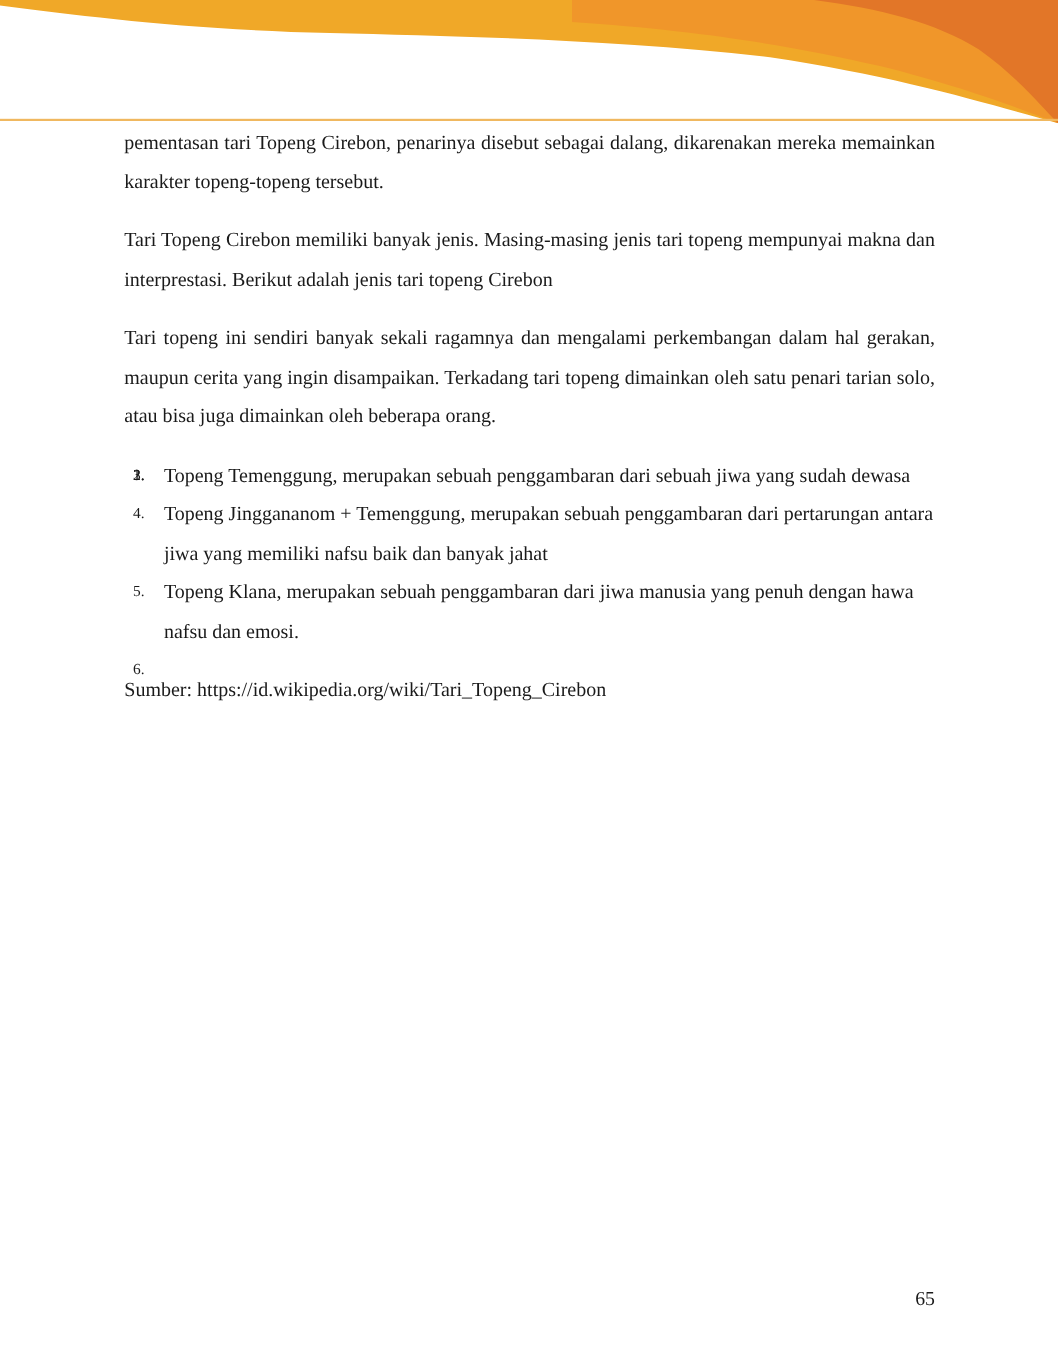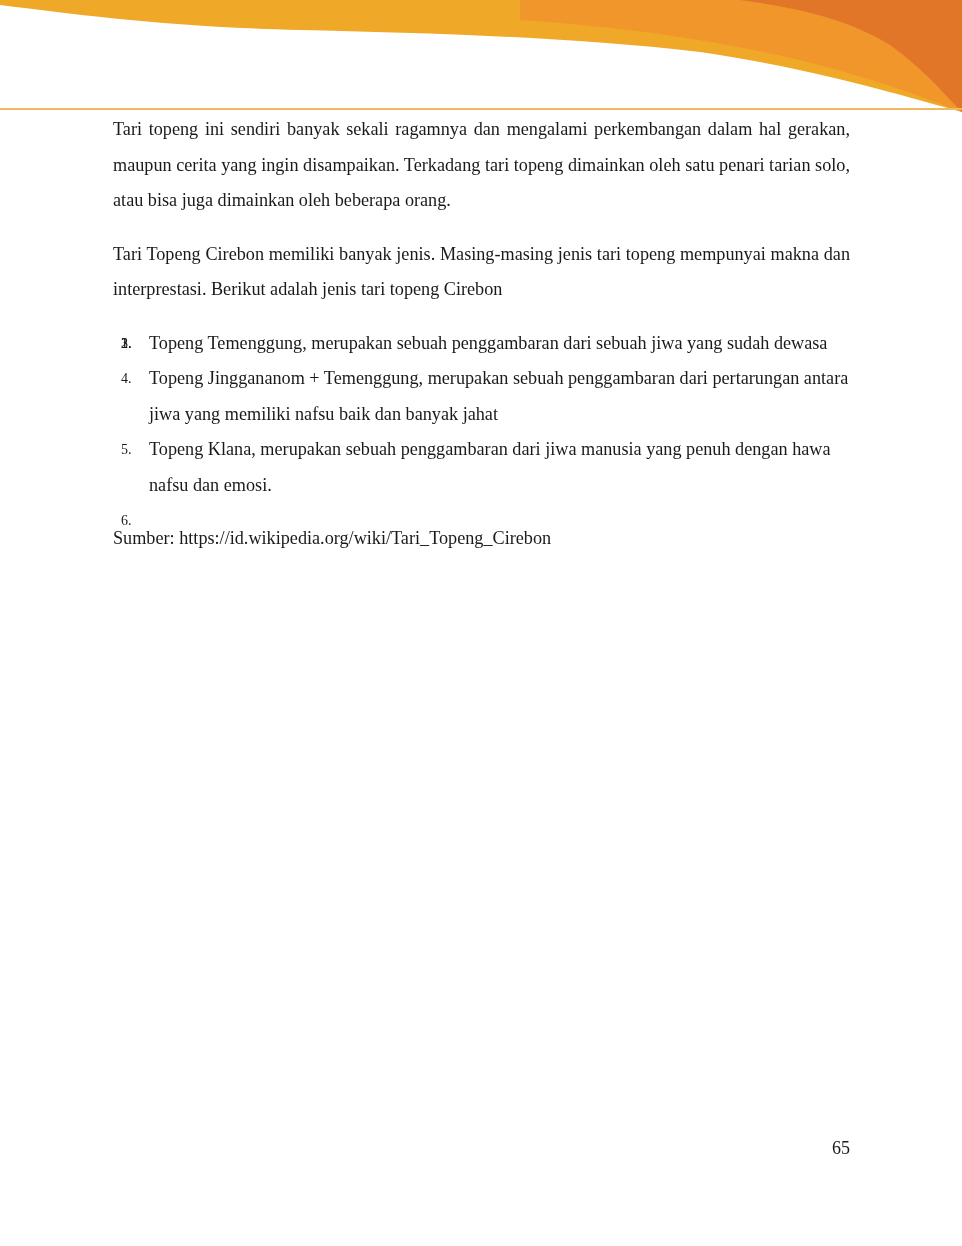--- a/index.html
+++ b/index.html
@@ -57,42 +57,43 @@
       left: 8px;
       top: 0;
       font-size: 14px;
     }
     .source {
       margin: 4px 0 0 0;
     }
     .page-number {
       position: absolute;
       right: 112px;
-      top: 1135px;
+      top: 1167px;
       font-size: 18px;
       line-height: 26px;
       margin-left: 48px;
     }
   </style>
 </head>
 <body>
 
 <svg class="header-wave" viewBox="0 0 962 112" preserveAspectRatio="none">
 
   <path d="M0,0 L962,0 L962,112 C900,95 820,70 700,52 C560,36 420,33 300,30 C170,27 80,15 0,5 Z" fill="#f0a828"></path>
 
   <path d="M520,0 L962,0 L962,112 C930,100 880,80 800,60 C720,42 640,28 520,20 Z" fill="#f0962a"></path>
 
   <path d="M740,0 L962,0 L962,112 C945,95 925,70 890,45 C850,20 800,8 740,0 Z" fill="#e27628"></path>
 </svg>
 <div class="header-rule"></div>
 
 <div class="content">
+  <p class="para">pementasan tari Topeng Cirebon, penarinya disebut sebagai dalang, dikarenakan mereka memainkan karakter topeng-topeng tersebut.</p>
+  <p class="para">Tari Topeng Cirebon memiliki banyak jenis. Masing-masing jenis tari topeng mempunyai makna dan interprestasi. Berikut adalah jenis tari topeng Cirebon</p>
   <p class="para">Tari topeng ini sendiri banyak sekali ragamnya dan mengalami perkembangan dalam hal gerakan, maupun cerita yang ingin disampaikan. Terkadang tari topeng dimainkan oleh satu penari tarian solo, atau bisa juga dimainkan oleh beberapa orang.</p>
-  <p class="para">Tari Topeng Cirebon memiliki banyak jenis. Masing-masing jenis tari topeng mempunyai makna dan interprestasi. Berikut adalah jenis tari topeng Cirebon</p>
 
   <ol class="list">
     <li class="list-item">
       <span class="list-num">1.</span>
     </li>
     <li class="list-item">
       <span class="list-num">2.</span>
     </li>
     <li class="list-item">
       <span class="list-num">3.</span>

